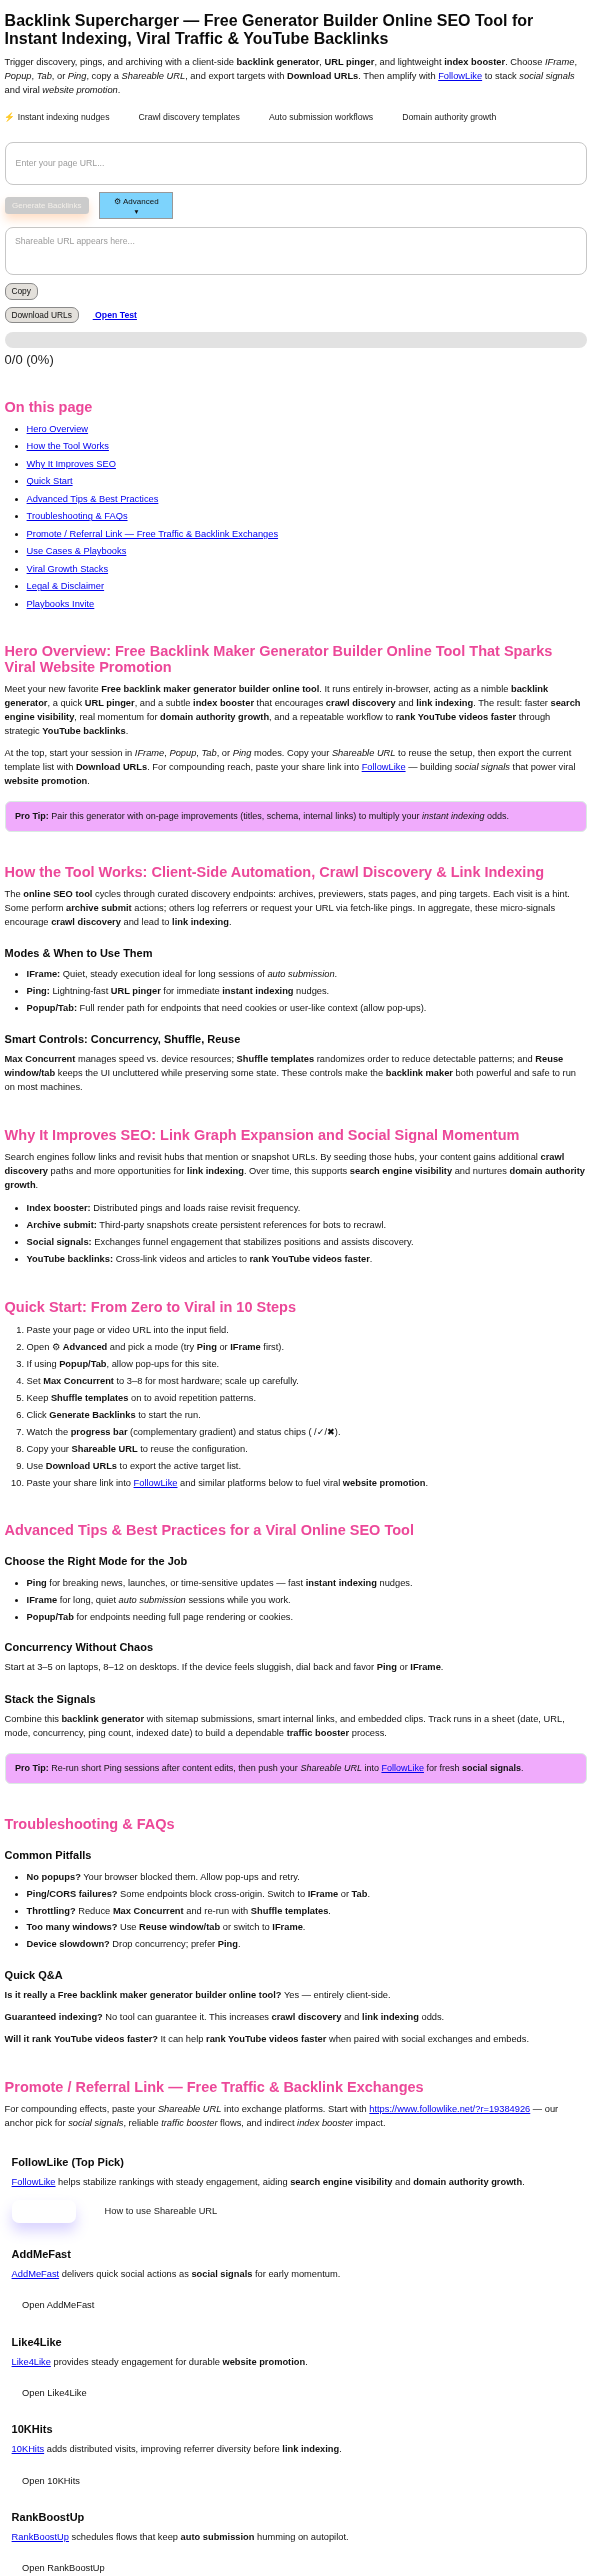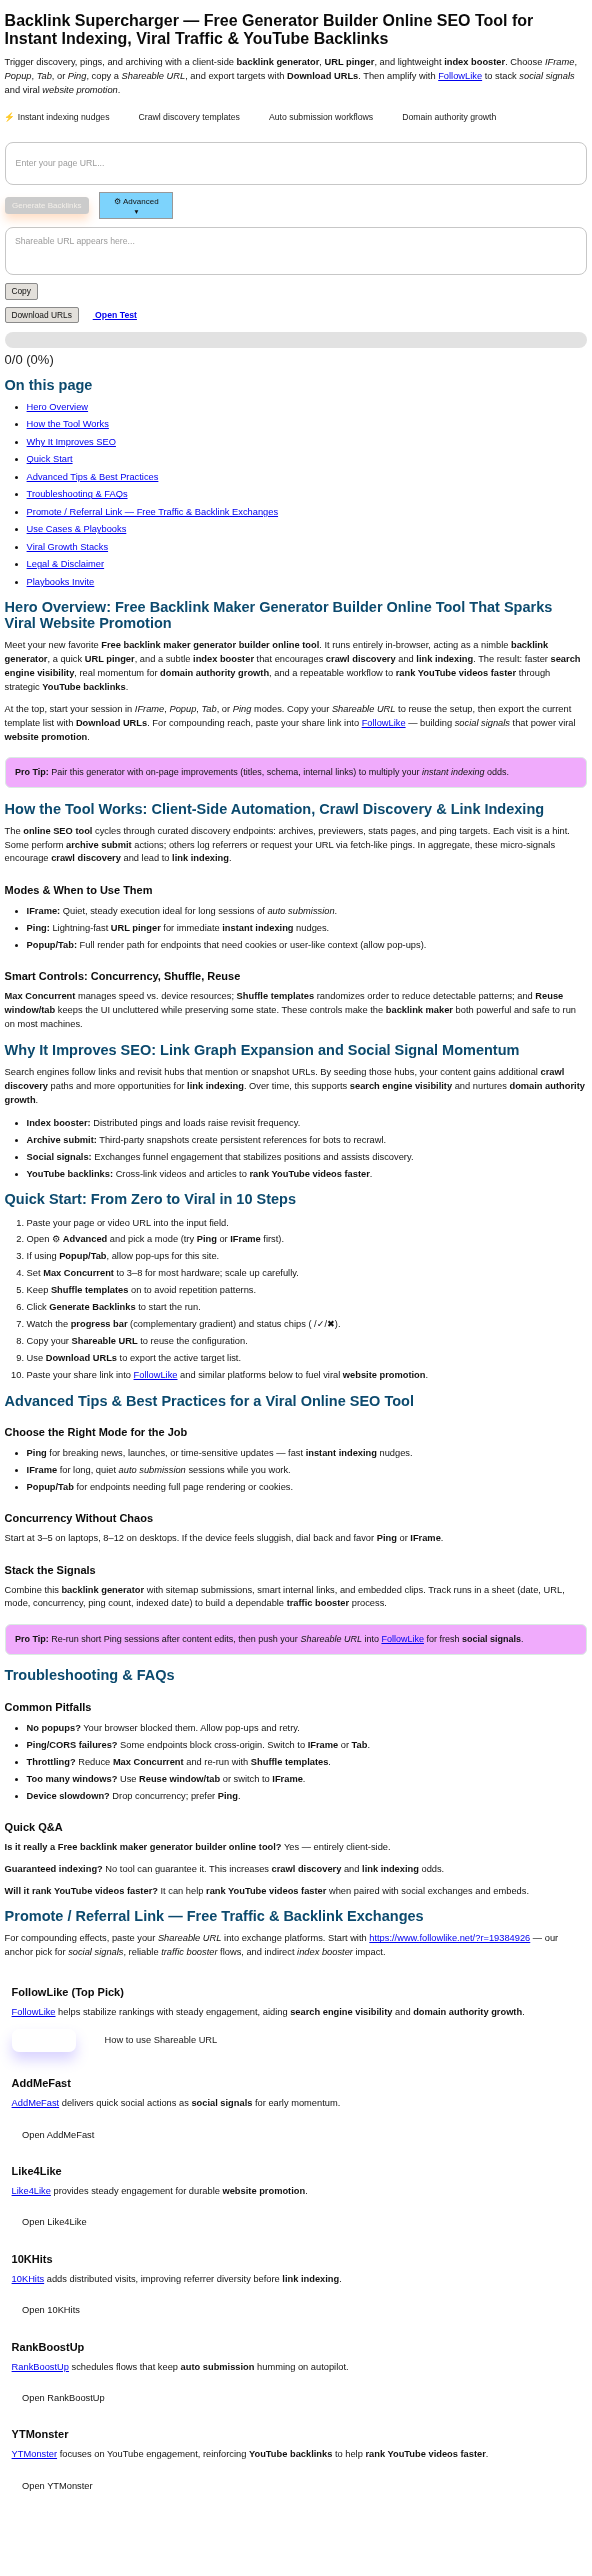--- a/index.html
+++ b/index.html
@@ -10,27 +10,27 @@
   .chips{display:flex;gap:29px;margin:14px 0 19.7px;font-size:8.7px;color:#1a1a1a;}
   .chip{white-space:nowrap;}
   .chip .bolt{margin-right:2.3px;}
   .url-input{width:100%;box-sizing:border-box;height:43px;border:0.6px solid #c7c7c7;border-radius:8px;padding:0 10px;font-size:8.7px;color:#333;outline:none;}
   ::placeholder{color:#9b9b9b;}
   .controls{display:flex;align-items:center;gap:10.4px;margin-top:7px;}
   .generate-btn{background:#cbcbcb;color:#f3efe9;border:none;border-radius:3.5px;padding:4px 7.5px;font-size:8px;box-shadow:0 5.8px 9.3px rgba(255,150,70,.30);cursor:default;}
   .advanced{border:0.6px solid #989898;background:#7dd3fc;padding:4px 7px 2.9px;text-align:center;font-size:8px;min-width:58px;}
   .advanced .marker{display:block;font-size:6.4px;margin-top:2.3px;color:#111;}
   .share-area{display:block;width:100%;box-sizing:border-box;height:48px;border:0.6px solid #c7c7c7;border-radius:8px;padding:8px 9.3px;font-size:8.7px;margin-top:8px;resize:none;font-family:"Liberation Sans",sans-serif;color:#333;outline:none;}
-  .btn{background:#e3e0db;border:0.6px solid #8a8a8a;border-radius:2px;padding:2.3px 5.8px;font-size:8.4px;color:#111;font-family:"Liberation Sans",sans-serif;}
+  .btn{background:#e3e0db;border:0.6px solid #8a8a8a;border-radius:7px;padding:2.3px 5.8px;font-size:8.4px;color:#111;font-family:"Liberation Sans",sans-serif;}
   .copy-btn{margin-top:8px;}
   .dl-row{margin-top:7px;display:flex;align-items:center;gap:14px;}
   a.test-link{color:#0000ee;font-weight:bold;font-size:8.7px;}
   .progress{height:15.6px;background:#e2e2e2;border-radius:8px;margin-top:9.3px;}
   .progress-text{font-size:13px;margin-top:4px;color:#222;}
-  h2{font-size:14.5px;margin:10px 0 8px;color:#0c4a6e;}
+  h2{font-size:14.5px;margin:32px 0 8px;color:#ec4899;}
   h3{font-size:11px;margin:17.4px 0 5.8px;color:#0b0b0b;}
   p{font-size:9.3px;line-height:1.5;margin:8px 0;}
   ul,ol{margin:9.3px 0;padding-left:22px;}
   li{font-size:9.3px;line-height:1.45;margin:3.5px 0;}
   a{color:#0000ee;}
   .toc ul{margin:8px 0;}
   .toc li{margin:4px 0;}
   .protip{background:#f0abfc;border:0.6px solid #d9ece1;border-radius:5.8px;padding:7.5px 9.3px;margin:12.7px 0;font-size:9px;line-height:1.5;}
   .card{margin:25.4px 0;padding:0 7px;}
   .card h3{margin:0 0 7px;}

